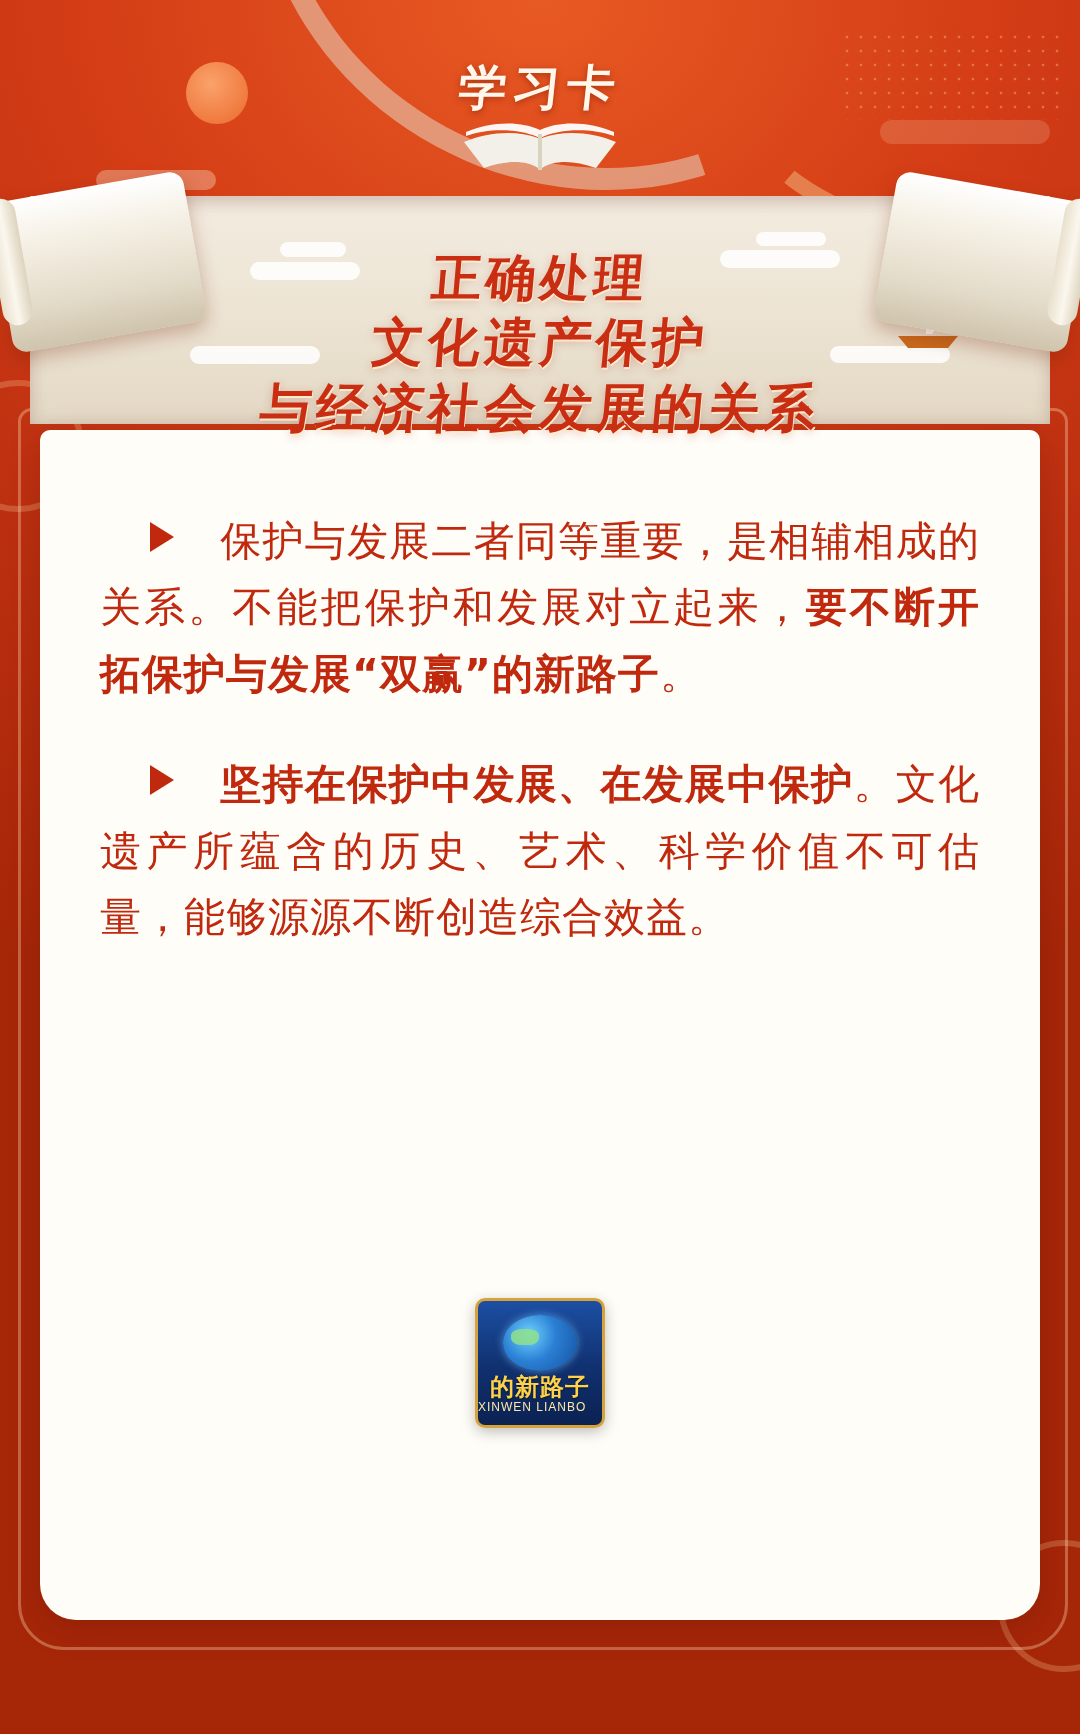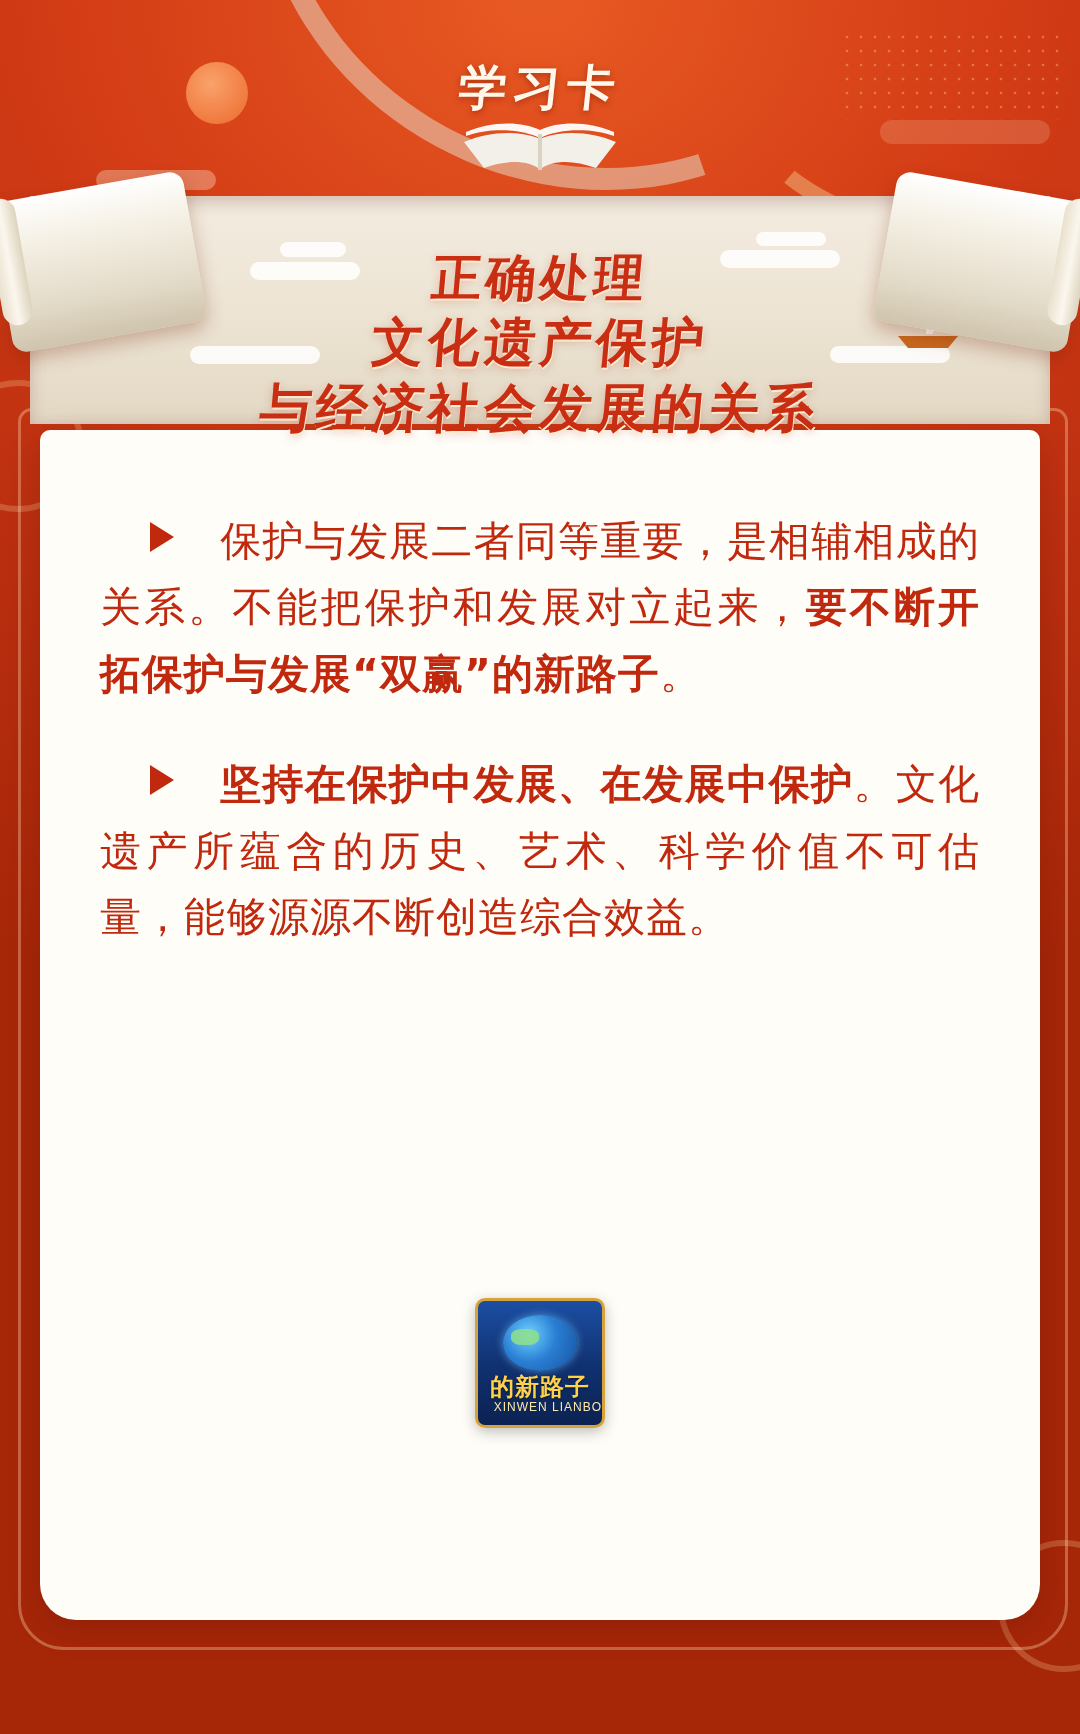--- a/index.html
+++ b/index.html
@@ -249,21 +249,21 @@
     font-family: "DejaVu Serif","Liberation Serif",serif;
     font-weight: bold;
     font-size: 24px;
     letter-spacing: 1px;
     color: #ffd24a;
     text-shadow: 0 1px 2px rgba(0,0,0,.6);
   }
   .cctv-en {
     position: absolute;
     left: 0; right: 0; top: 99px;
-    text-align: right;
+    text-align: left;
     font-size: 12px;
     letter-spacing: 1px;
     color: #ffe9a8;
   }
 
   
   .frame-bottom {
     position: absolute;
     left: 18px; top: 408px;
     width: 1044px; height: 1236px;

